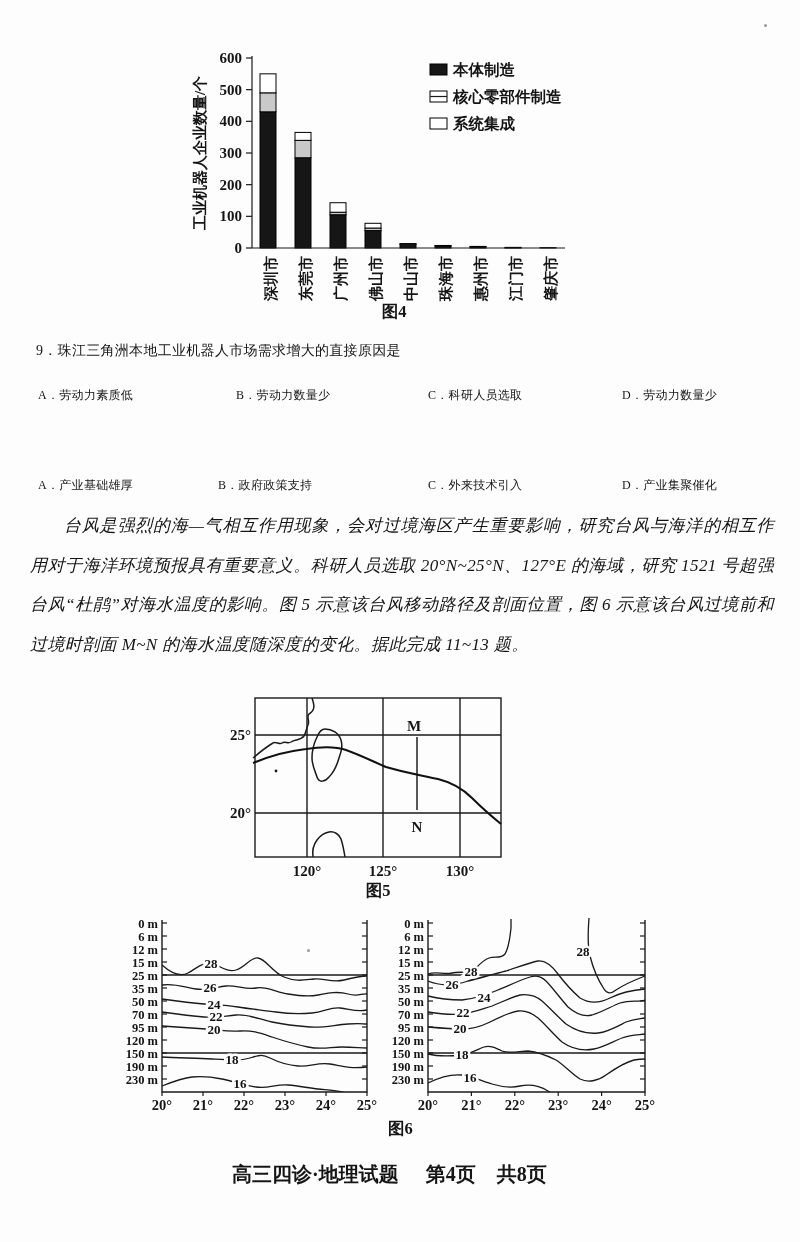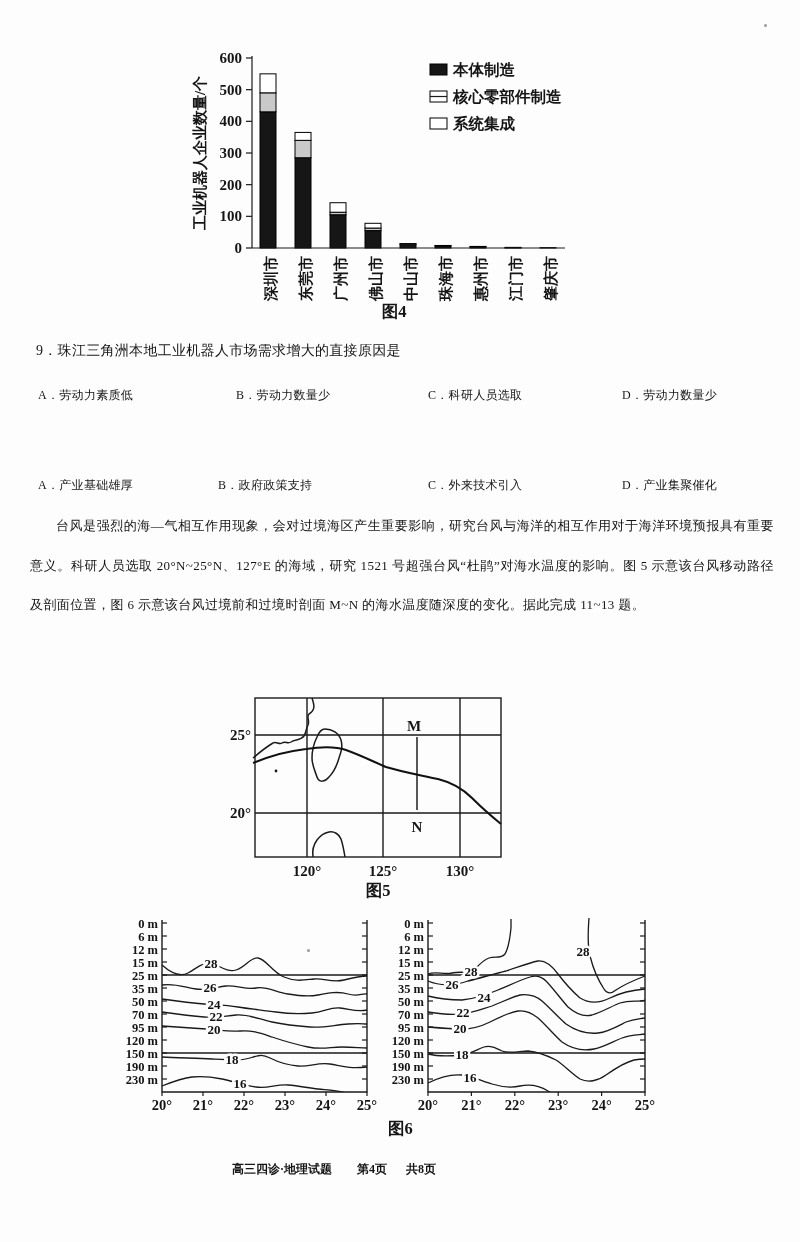--- a/index.html
+++ b/index.html
@@ -23,24 +23,24 @@
   .iso{fill:none;stroke:#1a1a1a;stroke-width:1.3;}
   .ref{stroke:#1a1a1a;stroke-width:1.3;}
   .isoLabel{font:bold 13px "Liberation Serif","DejaVu Serif",serif;paint-order:stroke;stroke:#fdfdfd;stroke-width:5px;fill:#111;}
   .grid{stroke:#1a1a1a;stroke-width:1.4;fill:none;}
   .coast{fill:none;stroke:#1a1a1a;stroke-width:1.5;}
   .track{fill:none;stroke:#111;stroke-width:2;}
   .sect{stroke:#111;stroke-width:1.4;}
   .qline{position:absolute;left:36px;font-size:14px;letter-spacing:.3px;white-space:nowrap;}
   .optrow{position:absolute;left:0;width:800px;height:26px;}
   .opt{position:absolute;font-size:12px;letter-spacing:.3px;white-space:nowrap;}
-  .passage{position:absolute;left:30px;top:506px;width:744px;margin:0;font-size:13px;
-           line-height:39.5px;text-indent:2em;text-align:justify;letter-spacing:.4px;}
+  .passage{position:absolute;left:30px;top:506px;width:744px;margin:0;font-size:17px;
+           line-height:39.5px;text-indent:2em;text-align:justify;letter-spacing:.4px;font-style:italic;}
   .figcap{position:absolute;font:bold 16.5px "Liberation Serif","DejaVu Serif",serif;margin-left:16px;}
-  .footer{position:absolute;top:1161px;left:232px;font-size:12px;font-weight:bold;white-space:nowrap;}
+  .footer{position:absolute;top:1161px;left:232px;font-size:20px;font-weight:bold;white-space:nowrap;}
   .footer span{margin-right:0;}
   .speck{position:absolute;background:#9a9a9a;border-radius:50%;}
 </style>
 </head>
 <body>
 
 <div class="page">
 
   <svg style="left:150px;top:40px;width:470px;height:288px" viewBox="150 40 470 288">
     <g id="f4-yticks">

